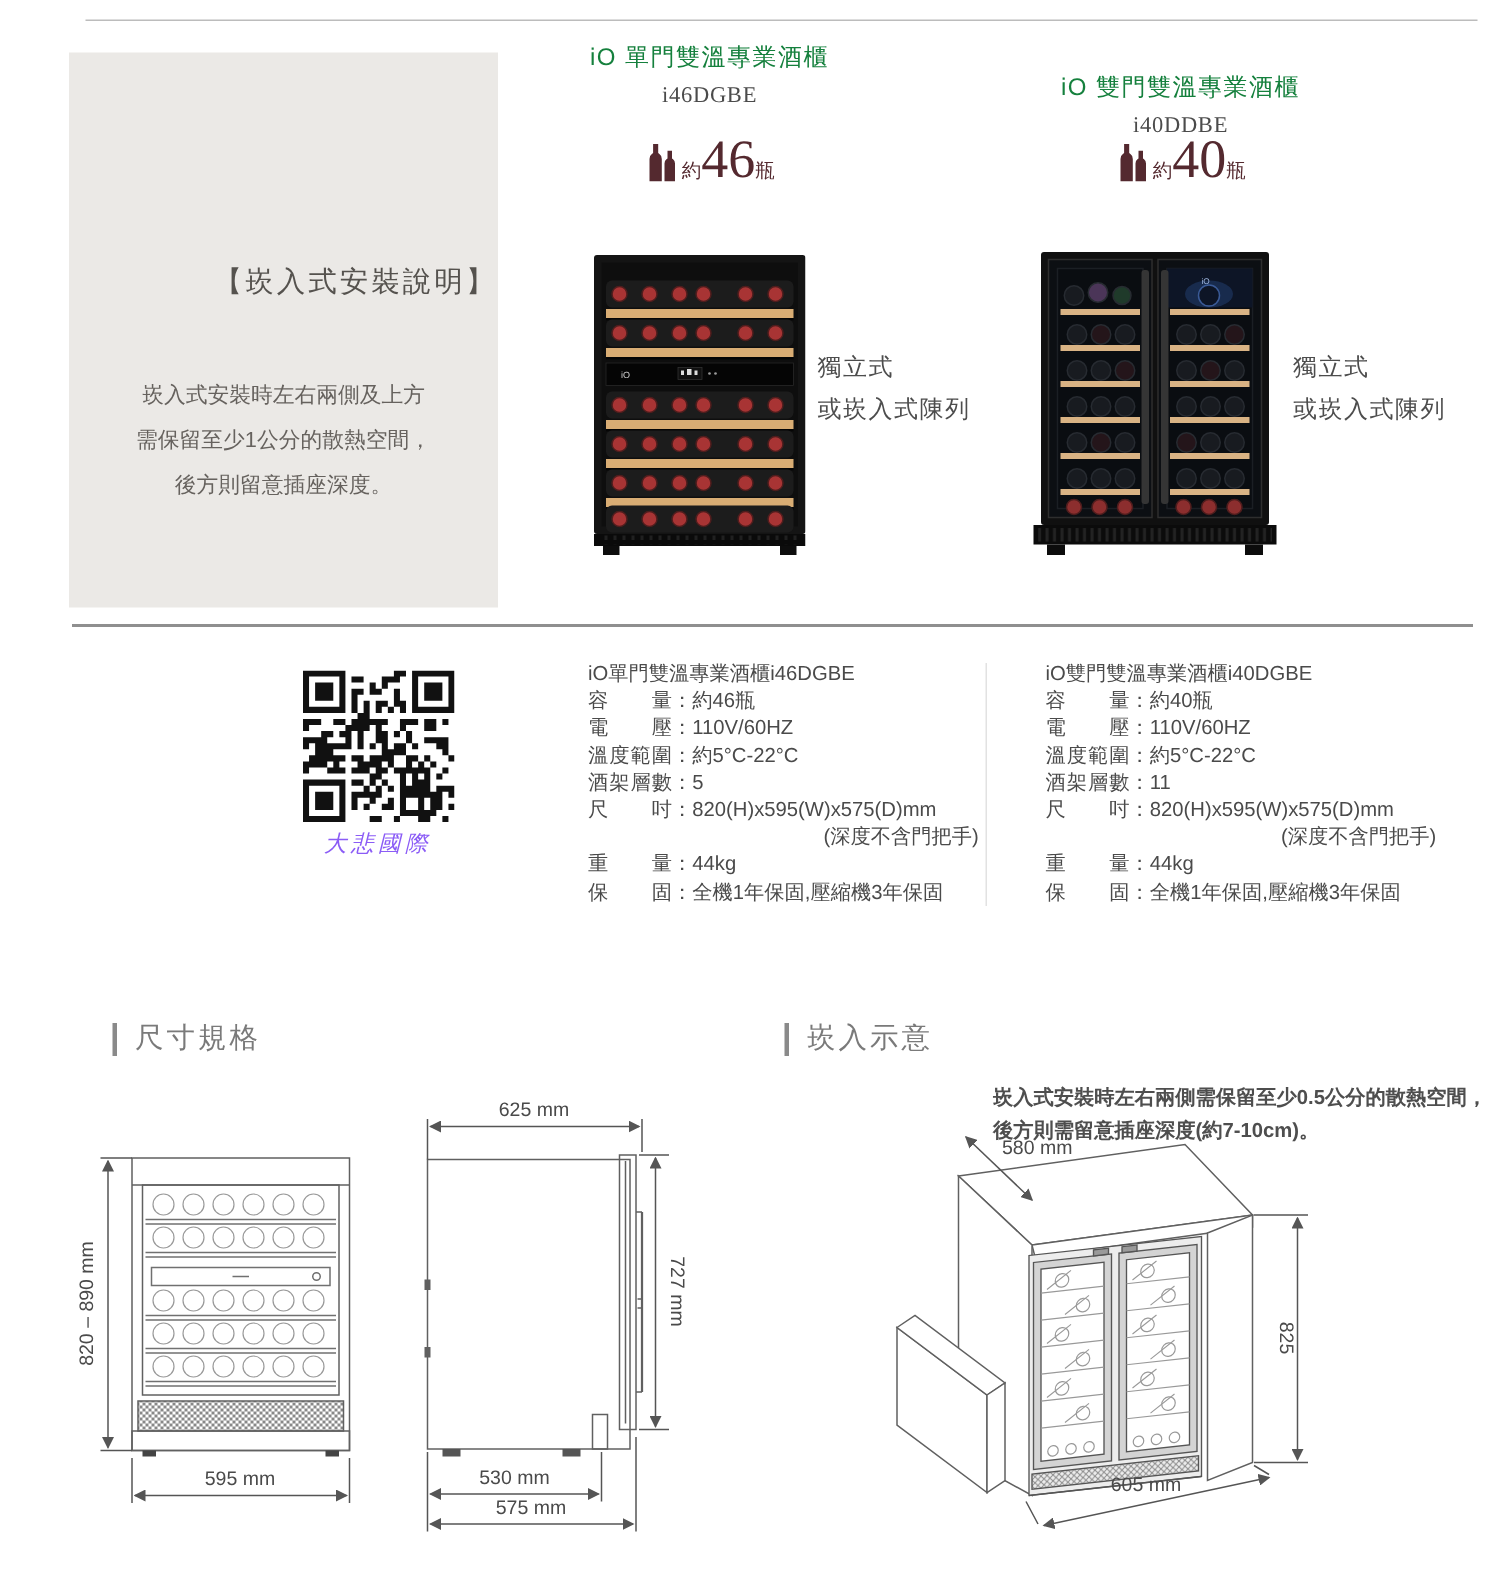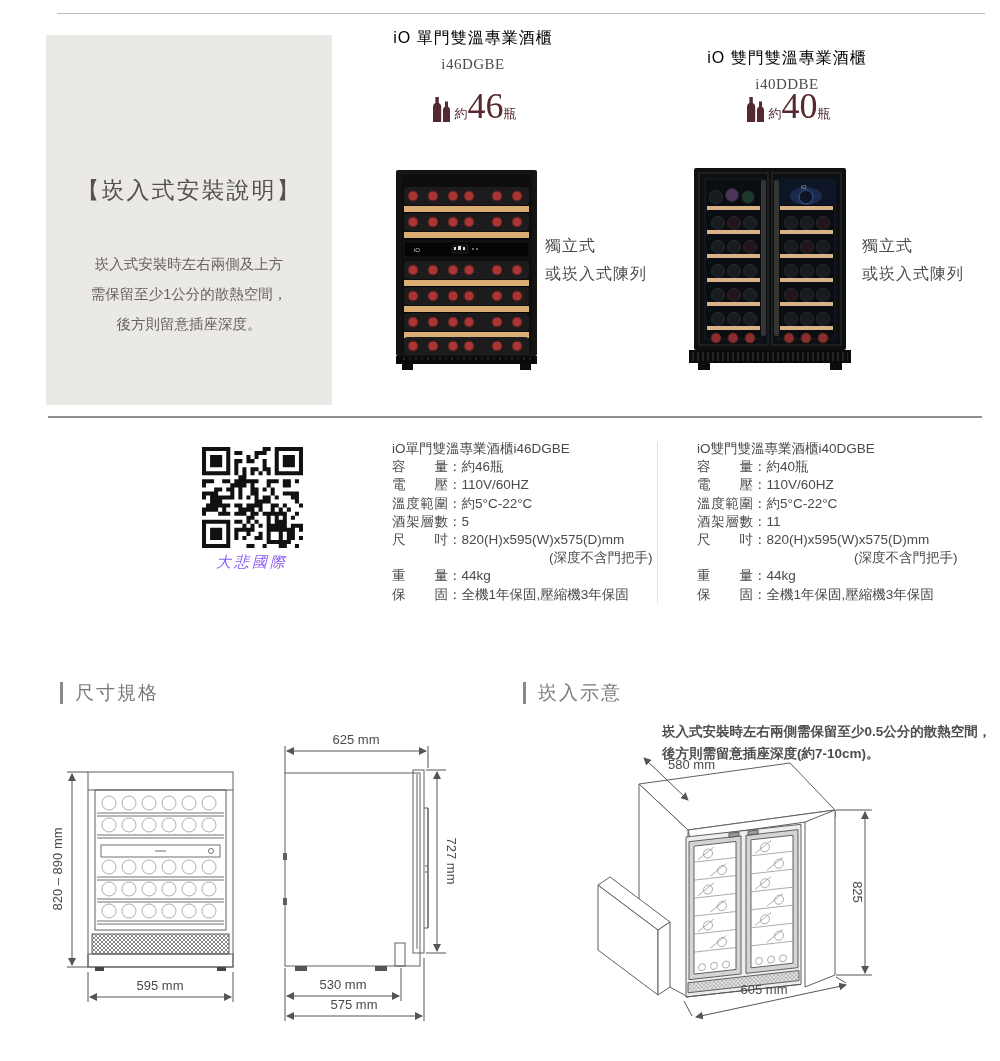--- a/index.html
+++ b/index.html
@@ -3,25 +3,25 @@
 <meta charset="utf-8">
 <style>
   html,body{margin:0;padding:0;background:#fff;}
   #page{position:relative;width:1000px;height:1061px;background:#ffffff;overflow:hidden;
         font-family:"Liberation Sans","DejaVu Sans",sans-serif;color:#4b4b4b;}
   .abs{position:absolute;}
   .hr-light{border-top:1px solid #bcbcbc;height:0;}
   .hr-dark{border-top:2px solid #8f8f8f;height:0;}
   
   .panel{background:#ebe9e6;}
-  .panel-title{width:100%;text-align:center;font-size:23px;letter-spacing:2px;color:#55524e;}
+  .panel-title{width:100%;text-align:center;font-size:19px;letter-spacing:2px;color:#55524e;padding-left:48px;}
   .panel-body{width:100%;text-align:center;font-size:14.5px;line-height:30px;color:#66625e;}
   
   .prod-col{width:190px;text-align:center;}
-  .prod-title{font-size:16px;letter-spacing:1px;color:#000000;}
+  .prod-title{font-size:16px;letter-spacing:1px;color:#15803d;}
   .prod-model{font-family:"Liberation Serif","DejaVu Serif",serif;font-size:15px;letter-spacing:.5px;margin-top:7px;}
   .capacity{display:flex;justify-content:center;align-items:baseline;color:#54292f;}
   .capacity .num{font-family:"Liberation Serif","DejaVu Serif",serif;font-size:36px;line-height:1;}
   .capacity .small{font-size:13px;}
   .bottle-ic{align-self:flex-end;margin-right:3px;position:relative;top:2px;}
   .disp-note{font-size:16px;line-height:28px;letter-spacing:1px;color:#4d4d4d;}
   
   .line-info{font-size:15px;line-height:27px;color:#595959;}
   .qr-caption{width:112px;text-align:center;font-size:15px;letter-spacing:3px;color:#8b5cf6;font-style:italic;}
   
@@ -256,21 +256,21 @@
     <div><span class="spec-label">容量</span><span>：</span><span>約40瓶</span></div>
     <div><span class="spec-label">電壓</span><span>：</span><span>110V/60HZ</span></div>
     <div><span class="spec-label">溫度範圍</span><span>：</span><span>約5°C-22°C</span></div>
     <div><span class="spec-label">酒架層數</span><span>：</span><span>11</span></div>
     <div><span class="spec-label">尺吋</span><span>：</span><span>820(H)x595(W)x575(D)mm</span></div>
     <div class="spec-note">(深度不含門把手)</div>
     <div><span class="spec-label">重量</span><span>：</span><span>44kg</span></div>
     <div><span class="spec-label">保固</span><span>：</span><span>全機1年保固,壓縮機3年保固</span></div>
   </div>
 
-  <div class="abs sec-title" style="left:60px;top:682px;">尺寸規格</div>
+  <div class="abs sec-title" style="left:75px;top:682px;">尺寸規格</div>
   <div class="abs sec-title" style="left:523px;top:682px;">崁入示意</div>
   <div class="abs builtin-note" style="left:662px;top:681px;margin-top:40px;">
     <div>崁入式安裝時左右兩側需保留至少0.5公分的散熱空間，</div>
     <div>後方則需留意插座深度(約7-10cm)。</div>
   </div>
 
   <div class="abs" style="left:45px;top:745px;">
     <svg class="diagram" width="220" height="270" viewBox="0 0 220 270">
       <defs>
         <marker id="fa" viewBox="0 0 8 8" refX="7" refY="4" markerWidth="8" markerHeight="8" orient="auto-start-reverse">

